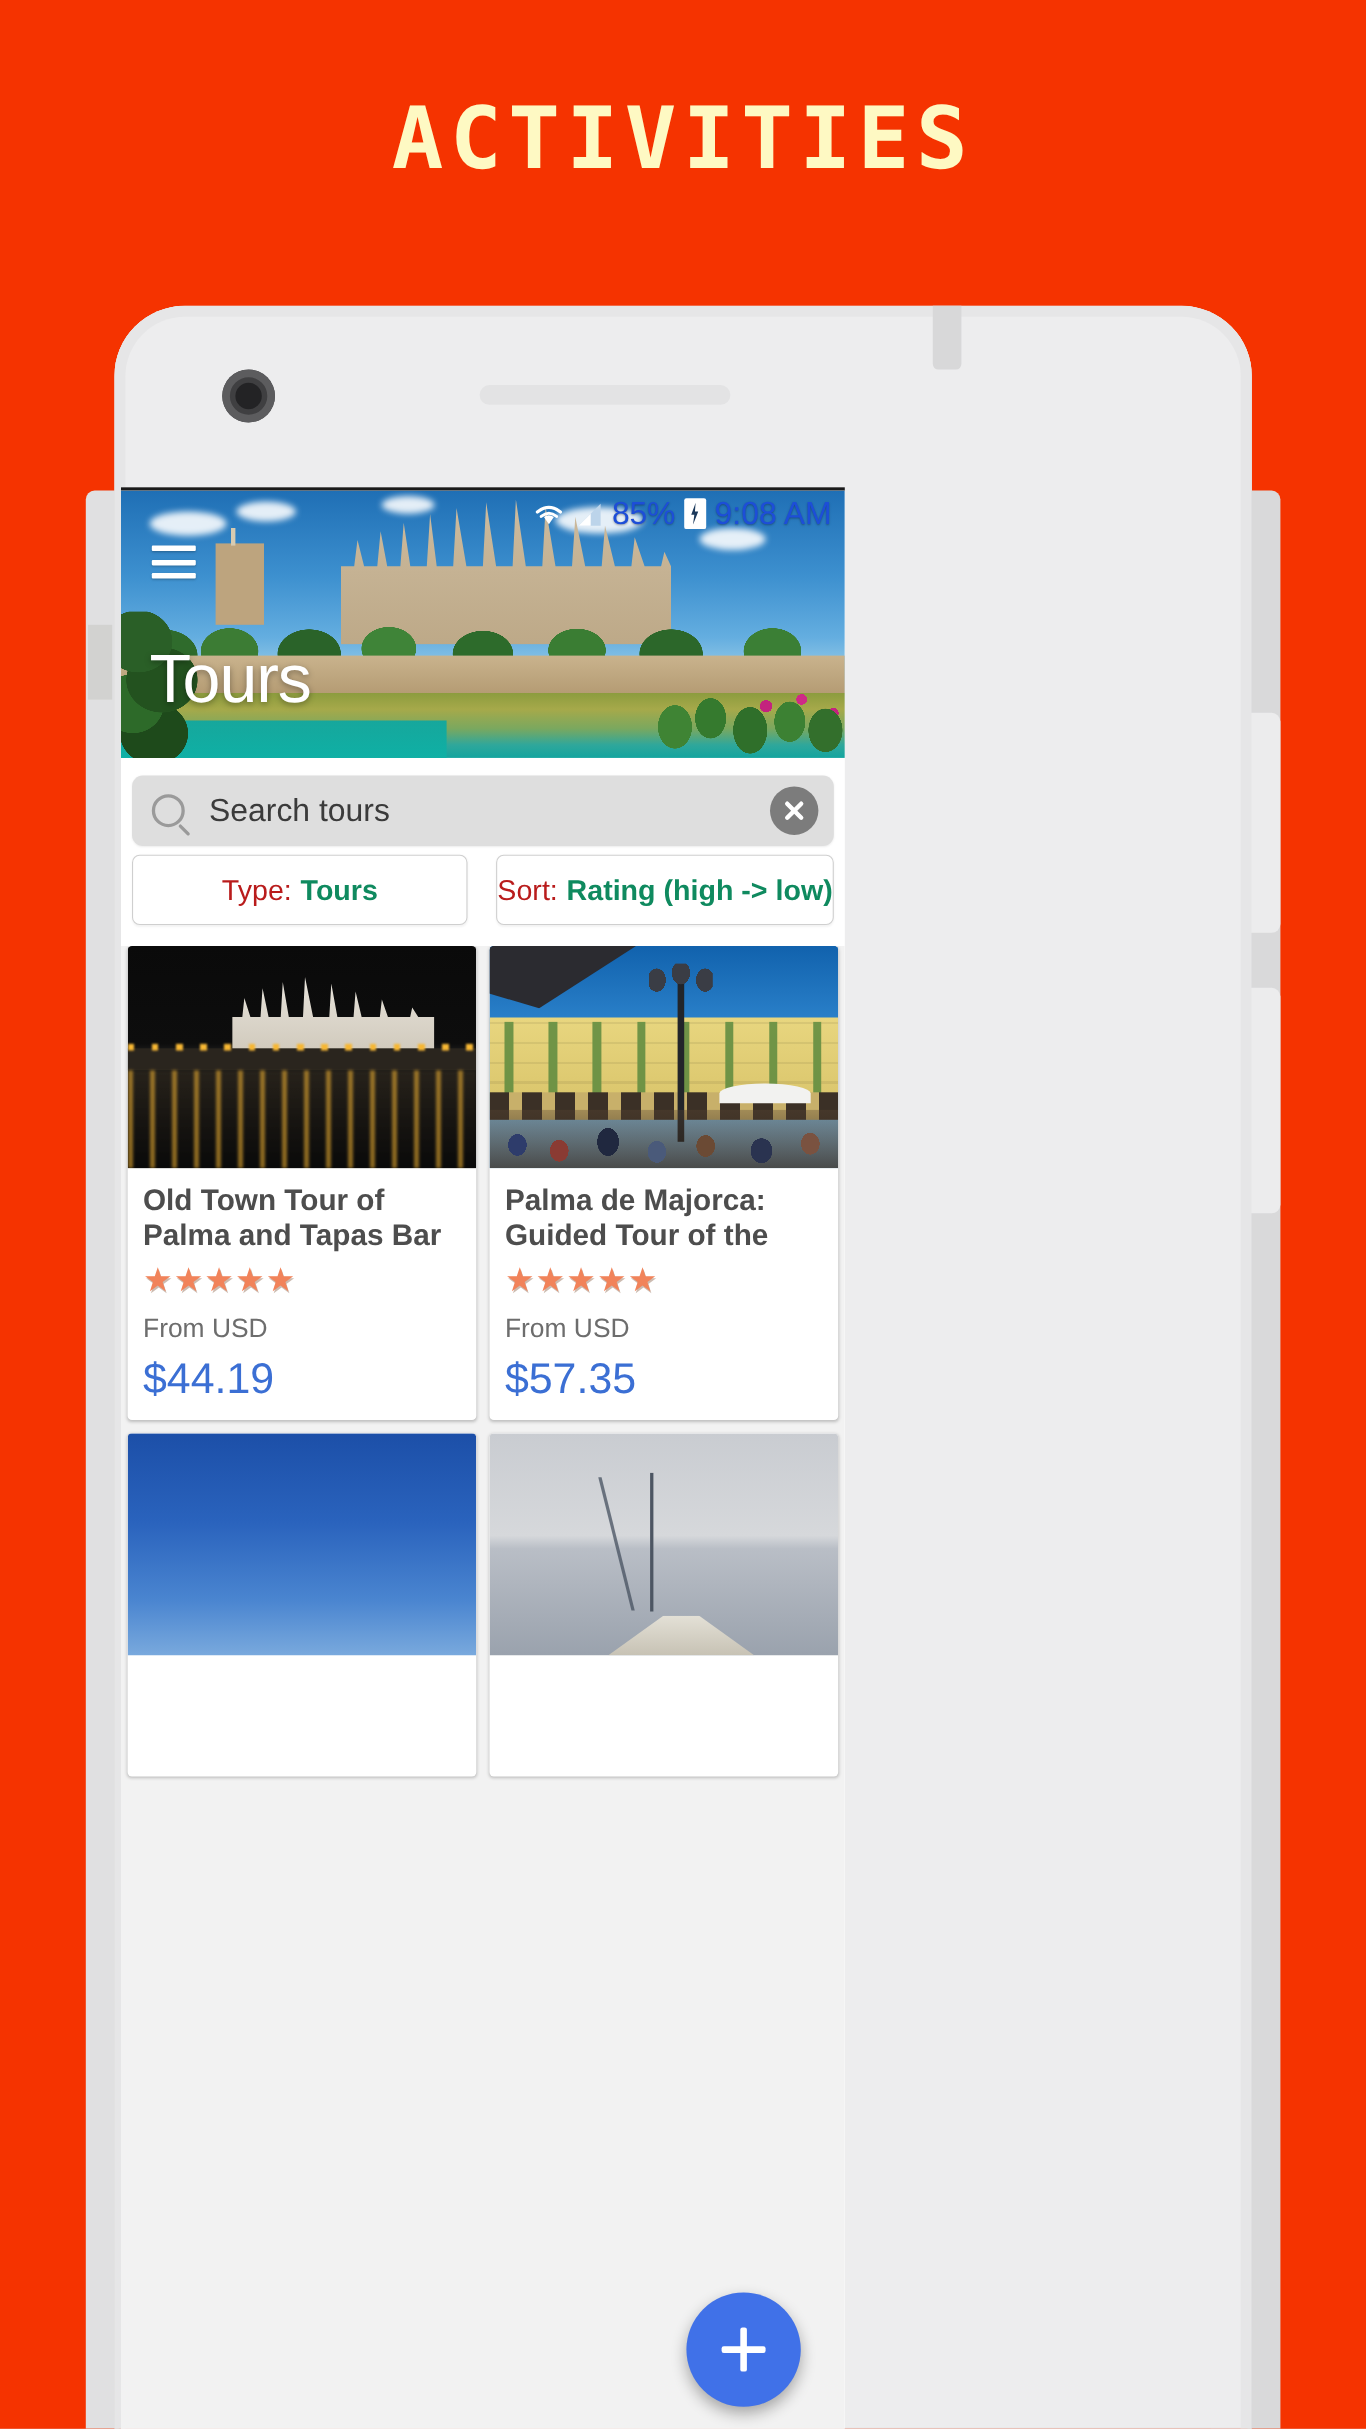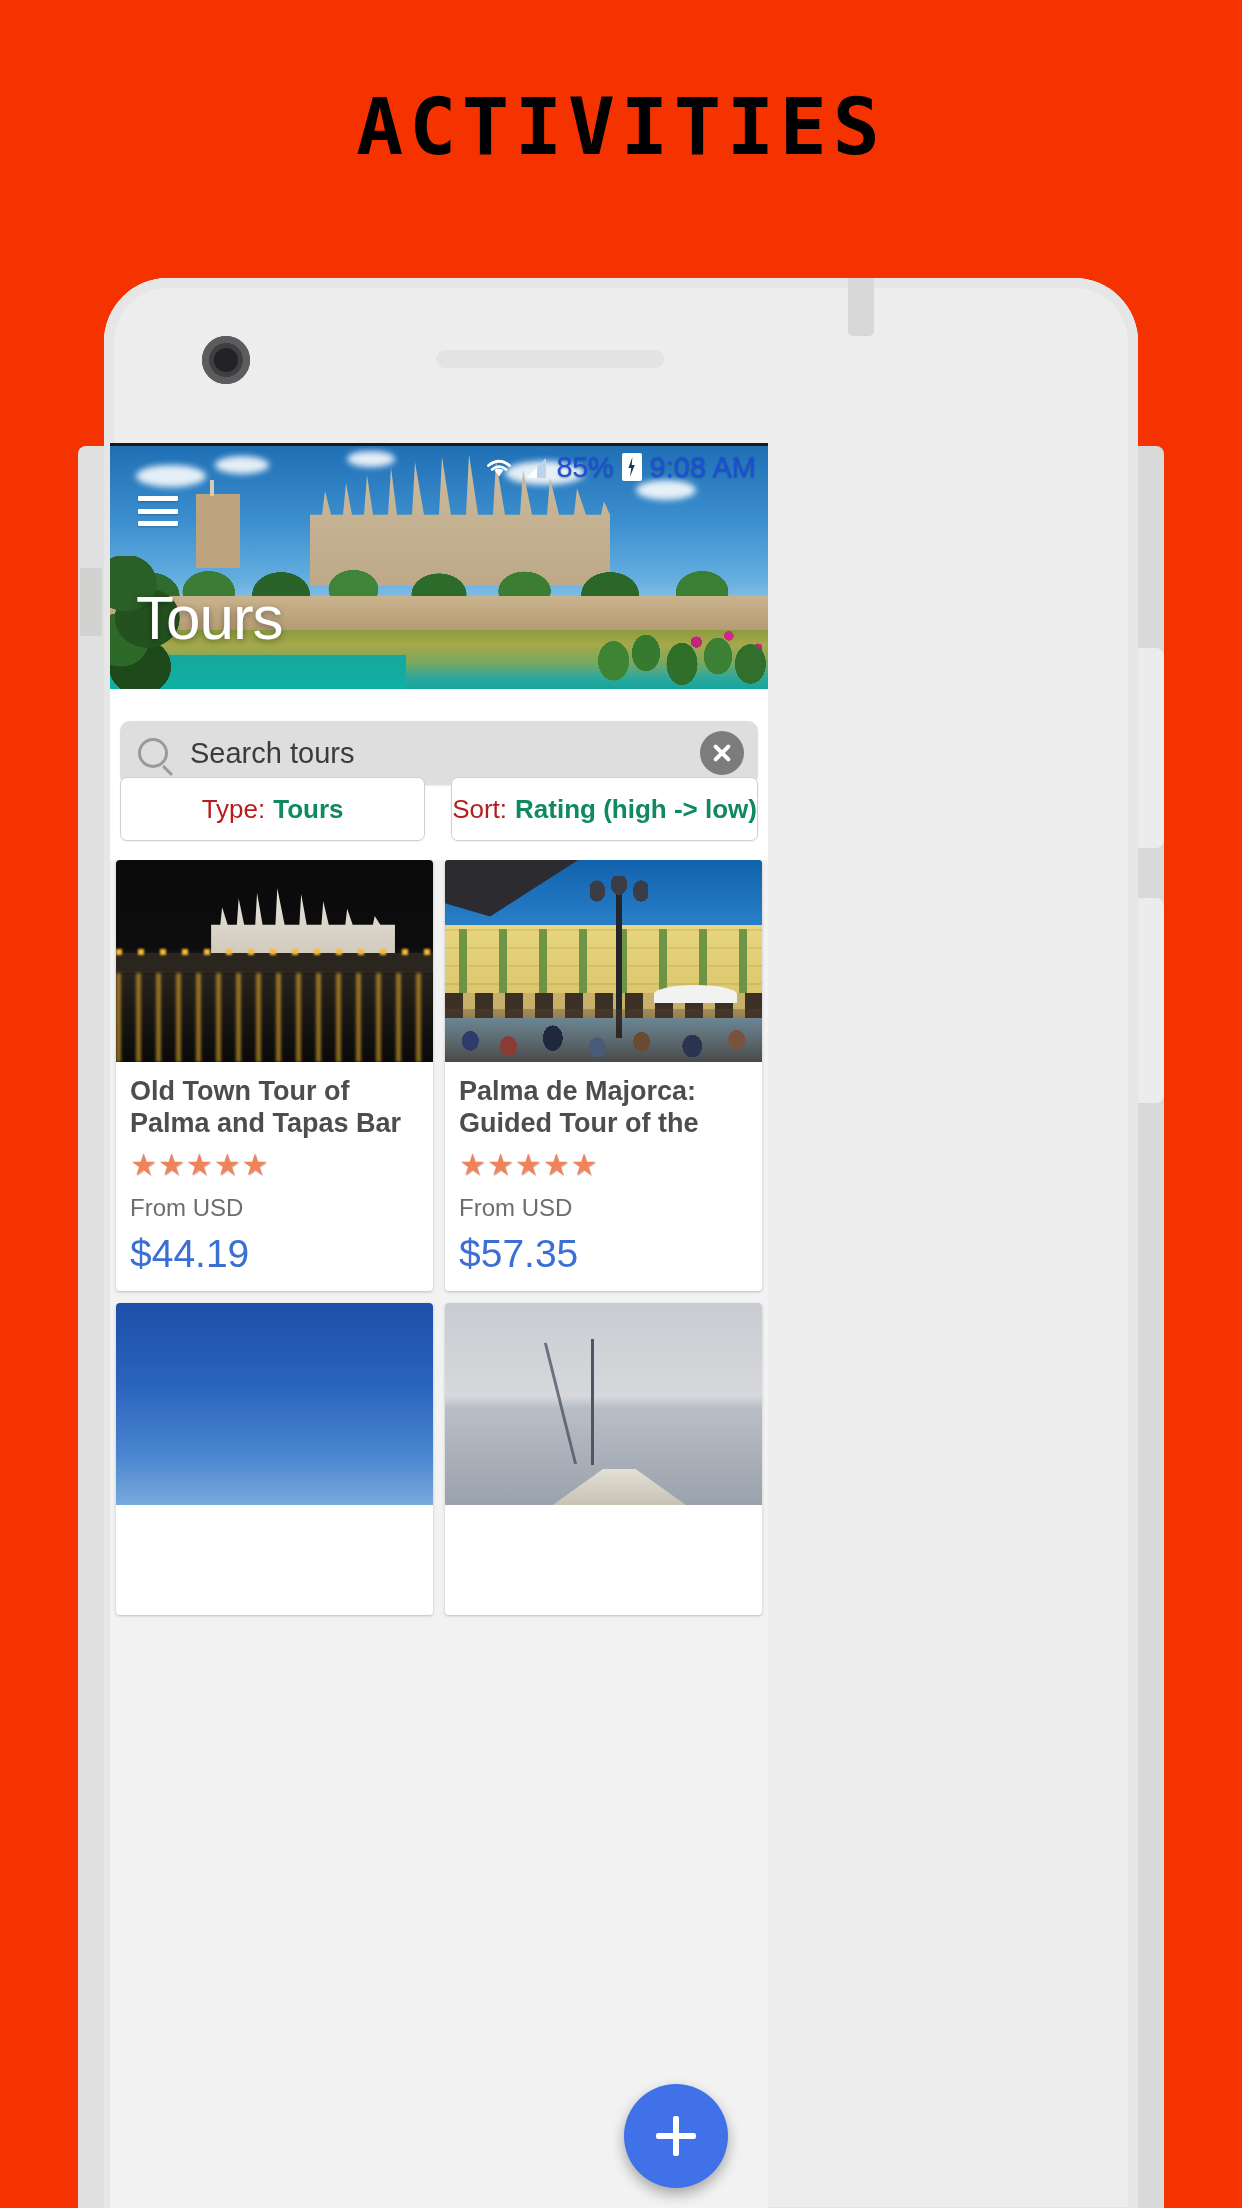--- a/index.html
+++ b/index.html
@@ -13,21 +13,21 @@
     position: relative;
   }
 
   
   .banner-title {
     position: absolute;
     top: 88px;
     left: 0;
     width: 100%;
     text-align: center;
-    color: #000000;
+    color: #fef9c3;
     font-family: "DejaVu Sans Mono", "Liberation Mono", monospace;
     font-size: 78px;
     font-weight: 700;
     letter-spacing: 6px;
     line-height: 1;
   }
 
   
   .phone {
     position: absolute;
@@ -339,21 +339,21 @@
     line-height: 1;
     letter-spacing: -1px;
     text-shadow: 0 2px 6px rgba(0,0,0,.35);
     z-index: 3;
   }
 
   
   .search-wrap {
     position: absolute;
     top: 243px; left: 0; right: 0;
-    padding: 32px 10px 0 10px;
+    padding: 16px 10px 0 10px;
   }
   .search-bar {
     height: 64px;
     background: #dedede;
     border-radius: 10px;
     display: flex;
     align-items: center;
     padding: 0 14px 0 18px;
     box-shadow: 0 1px 2px rgba(0,0,0,.08);
   }

